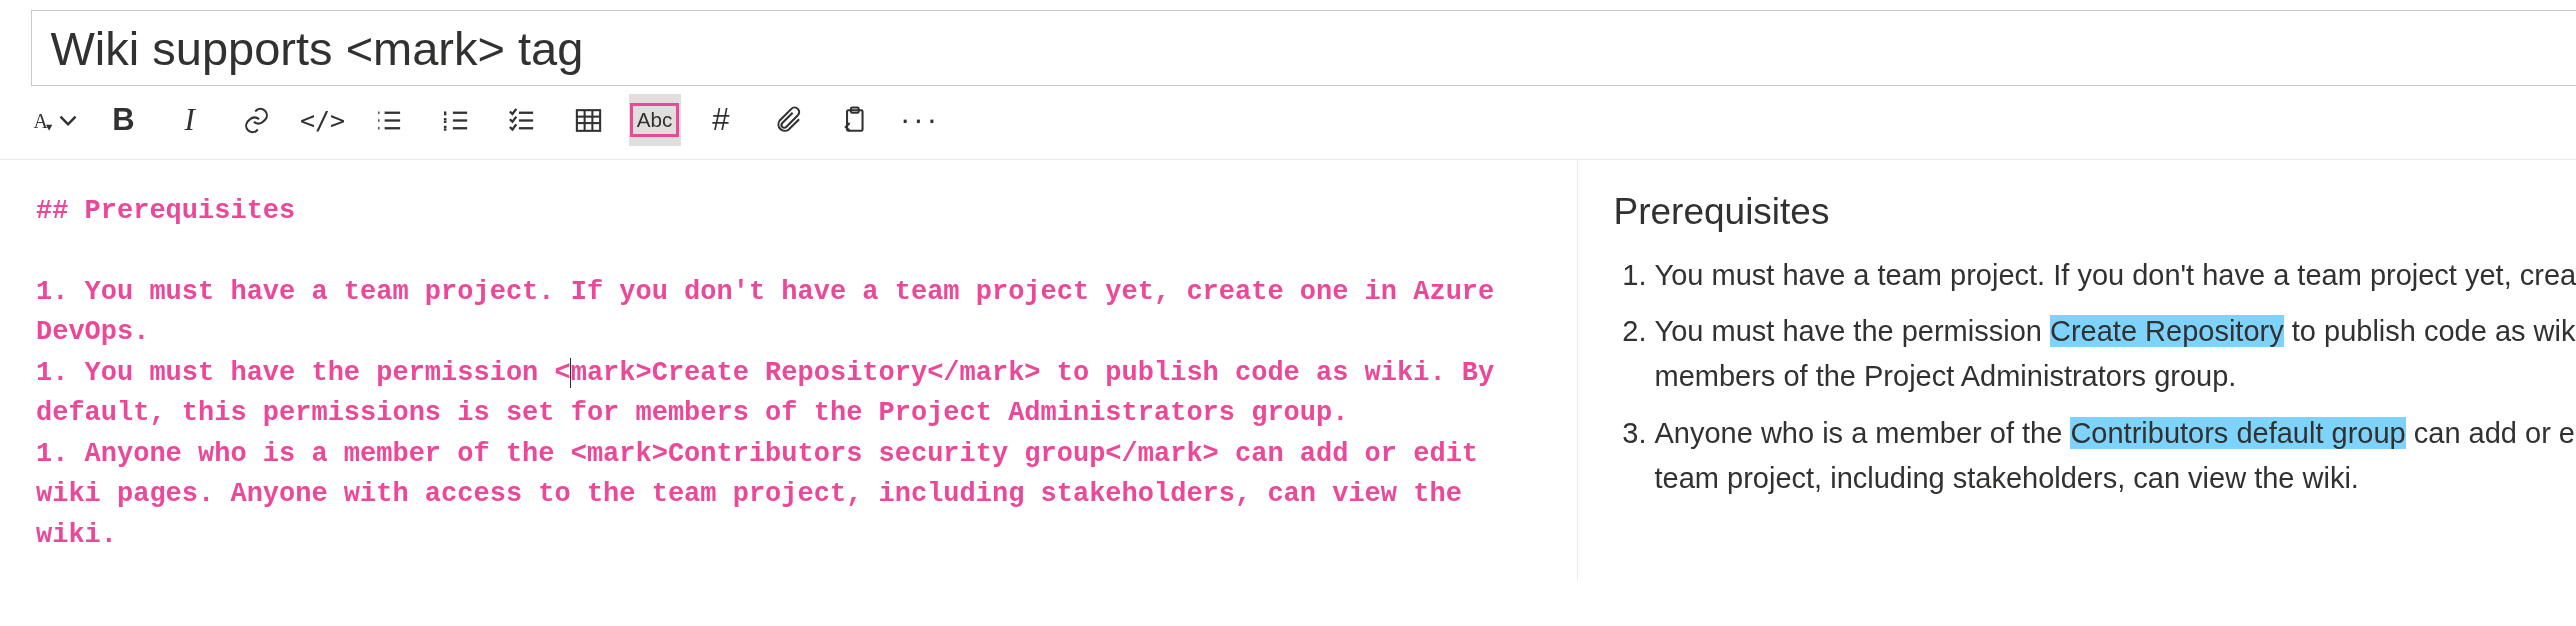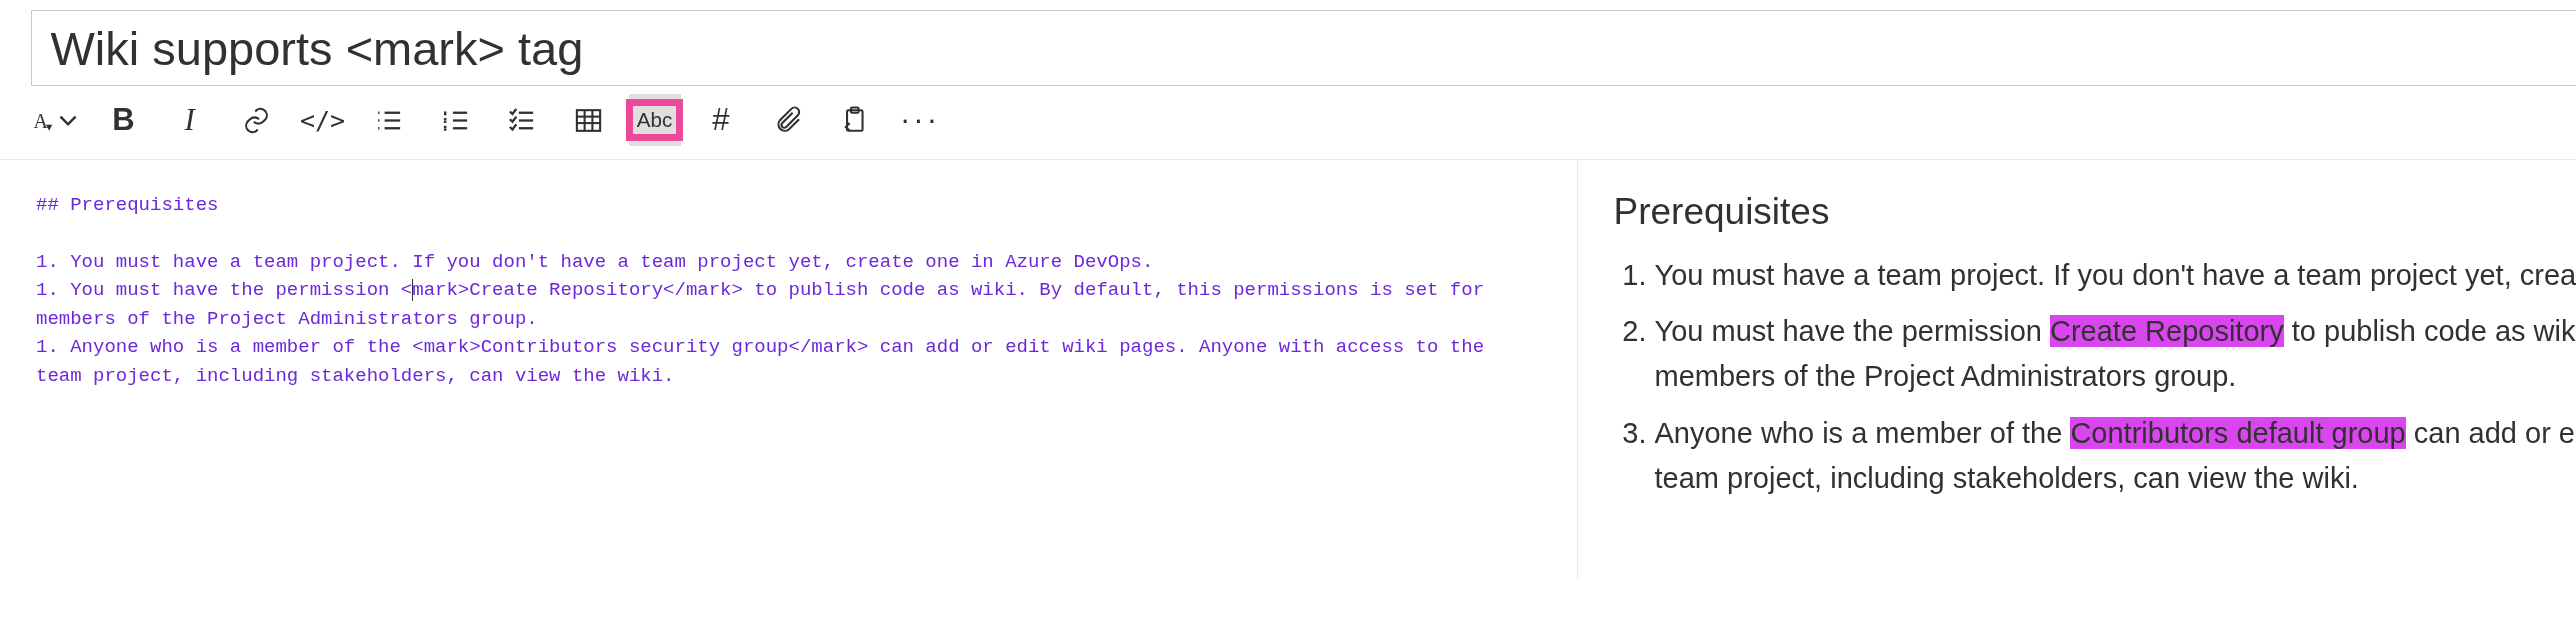--- a/index.html
+++ b/index.html
@@ -33,31 +33,32 @@
   .divider { border: none; border-top: 1px solid #eaeaea; margin-top: 3.1px; }
 
   
   .split { display: flex; height: calc(626px - 206px); }
   .editor-pane, .preview-pane { padding: 31px 36px; overflow: auto; }
   .editor-pane { width: 50%; border-right: 1.5px solid #eaeaea; }
   .preview-pane { width: 50%; }
 
   .markdown-src {
     font-family: Consolas, "Courier New", monospace;
-    font-size: 19px;
+    font-size: 27px;
     line-height: 1.5;
     white-space: pre-wrap;
-    color: #6d28d9;
+    color: #ec4899;
+    font-weight: bold;
   }
   .src-caret { border-left: 1.5px solid #323130; margin: 0 -0.5px; }
 
   .preview h2 { font-size: 37px; font-weight: 400; margin-bottom: 20.6px; color: #323130; }
   .preview ol { padding-left: 41px; font-size: 29px; line-height: 1.55; }
   .preview li { margin-bottom: 11.3px; }
-  .preview mark { background: #d946ef; color: inherit; }
+  .preview mark { background: #7dd3fc; color: inherit; }
 </style>
 </head>
 <body>
 
 <div class="top-row">
   <input class="title-input" type="text" value="Wiki supports &lt;mark&gt; tag" style="">
 
 </div>
 
 <div class="toolbar-row">
@@ -131,21 +132,21 @@
       <svg viewBox="0 0 24 24" fill="none" stroke="currentColor" stroke-width="1.6">
         <rect x="3" y="4" width="18" height="16"></rect>
         <line x1="3" y1="9" x2="21" y2="9"></line>
           <line x1="3" y1="14" x2="21" y2="14"></line>
         <line x1="9" y1="4" x2="9" y2="20"></line>
           <line x1="15" y1="4" x2="15" y2="20"></line>
       </svg>
     </span>
 
     <span class="tbtn active">
-      <span style="font-size:20.6px;border:7px solid #ec4899;padding:2.1px 4.1px">Abc</span>
+      <span style="font-size:20.6px;border:3px solid #ec4899;padding:2.1px 4.1px">Abc</span>
     </span>
 
     <span class="tbtn">
       <span class="glyph">#</span>
     </span>
 
     <span class="tbtn">
       <svg viewBox="0 0 24 24" fill="none" stroke="currentColor" stroke-width="1.6">
         <path d="M21 11l-8 8a5 5 0 0 1-7-7l9-9a3.5 3.5 0 0 1 5 5l-9 9a2 2 0 0 1-3-3l8-8"></path>
       </svg>

